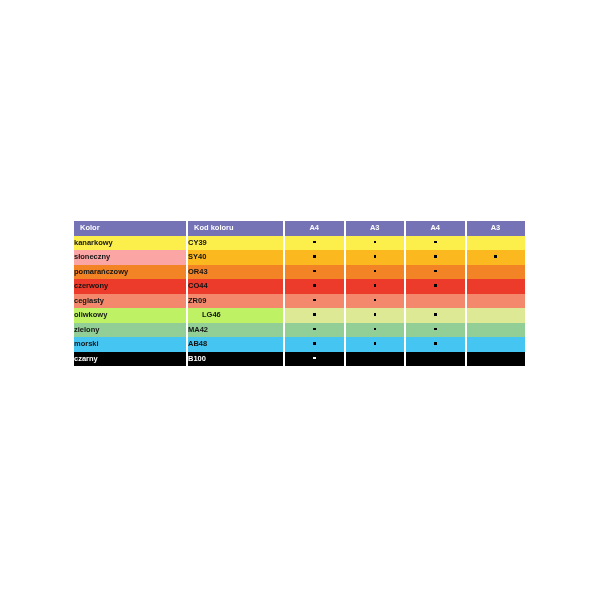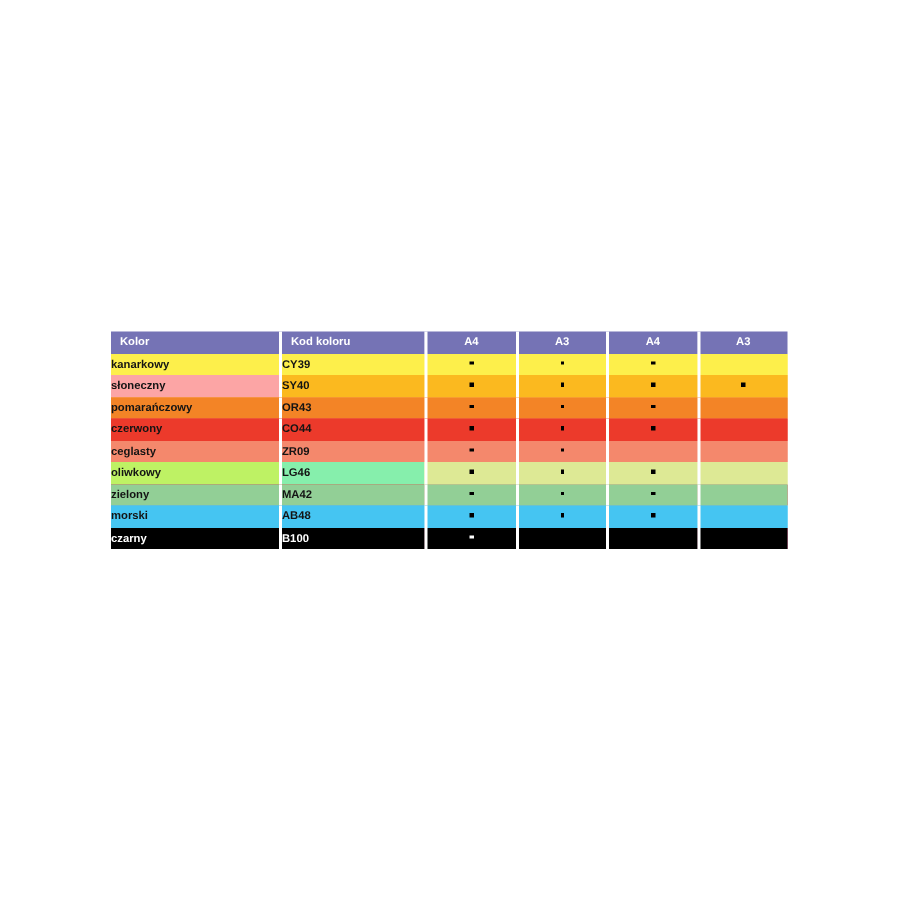--- a/index.html
+++ b/index.html
@@ -176,21 +176,21 @@
           <tr class="row" style="background: rgb(244, 136, 108);">
             <td class="cell-name" style="background: rgb(244, 136, 108); color: rgb(20, 20, 20);">ceglasty</td>
             <td class="cell-code sep-left" style="background: rgb(244, 136, 108); color: rgb(20, 20, 20);">ZR09</td>
             <td class="cell-size sep-left" style="background: rgb(244, 136, 108);"><span class="dot" style="background: rgb(0, 0, 0);"></span></td>
             <td class="cell-size sep-left" style="background: rgb(244, 136, 108);"><span class="dot" style="background: rgb(0, 0, 0);"></span></td>
             <td class="cell-size sep-left" style="background: rgb(244, 136, 108);"><span class="dot empty"></span></td>
             <td class="cell-size sep-left" style="background: rgb(244, 136, 108);"><span class="dot empty"></span></td>
           </tr>
           <tr class="row" style="background: rgb(221, 233, 149);">
             <td class="cell-name" style="background: #bef264; color: rgb(20, 20, 20);">oliwkowy</td>
-            <td class="cell-code sep-left" style="background: #86efac; color: rgb(20, 20, 20);">LG46</td>
+            <td class="cell-code sep-left" style="background: #bef264; color: rgb(20, 20, 20); padding-left: 14px;">LG46</td>
             <td class="cell-size sep-left" style="background: rgb(221, 233, 149);"><span class="dot" style="background: rgb(0, 0, 0);"></span></td>
             <td class="cell-size sep-left" style="background: rgb(221, 233, 149);"><span class="dot" style="background: rgb(0, 0, 0);"></span></td>
             <td class="cell-size sep-left" style="background: rgb(221, 233, 149);"><span class="dot" style="background: rgb(0, 0, 0);"></span></td>
             <td class="cell-size sep-left" style="background: rgb(221, 233, 149);"><span class="dot empty"></span></td>
           </tr>
           <tr class="row" style="background: #b91c1c;">
             <td class="cell-name" style="background: rgb(146, 207, 150); color: rgb(20, 20, 20);">zielony</td>
             <td class="cell-code sep-left" style="background: rgb(146, 207, 150); color: rgb(20, 20, 20);">MA42</td>
             <td class="cell-size sep-left" style="background: rgb(146, 207, 150);"><span class="dot" style="background: rgb(0, 0, 0);"></span></td>
             <td class="cell-size sep-left" style="background: rgb(146, 207, 150);"><span class="dot" style="background: rgb(0, 0, 0);"></span></td>

